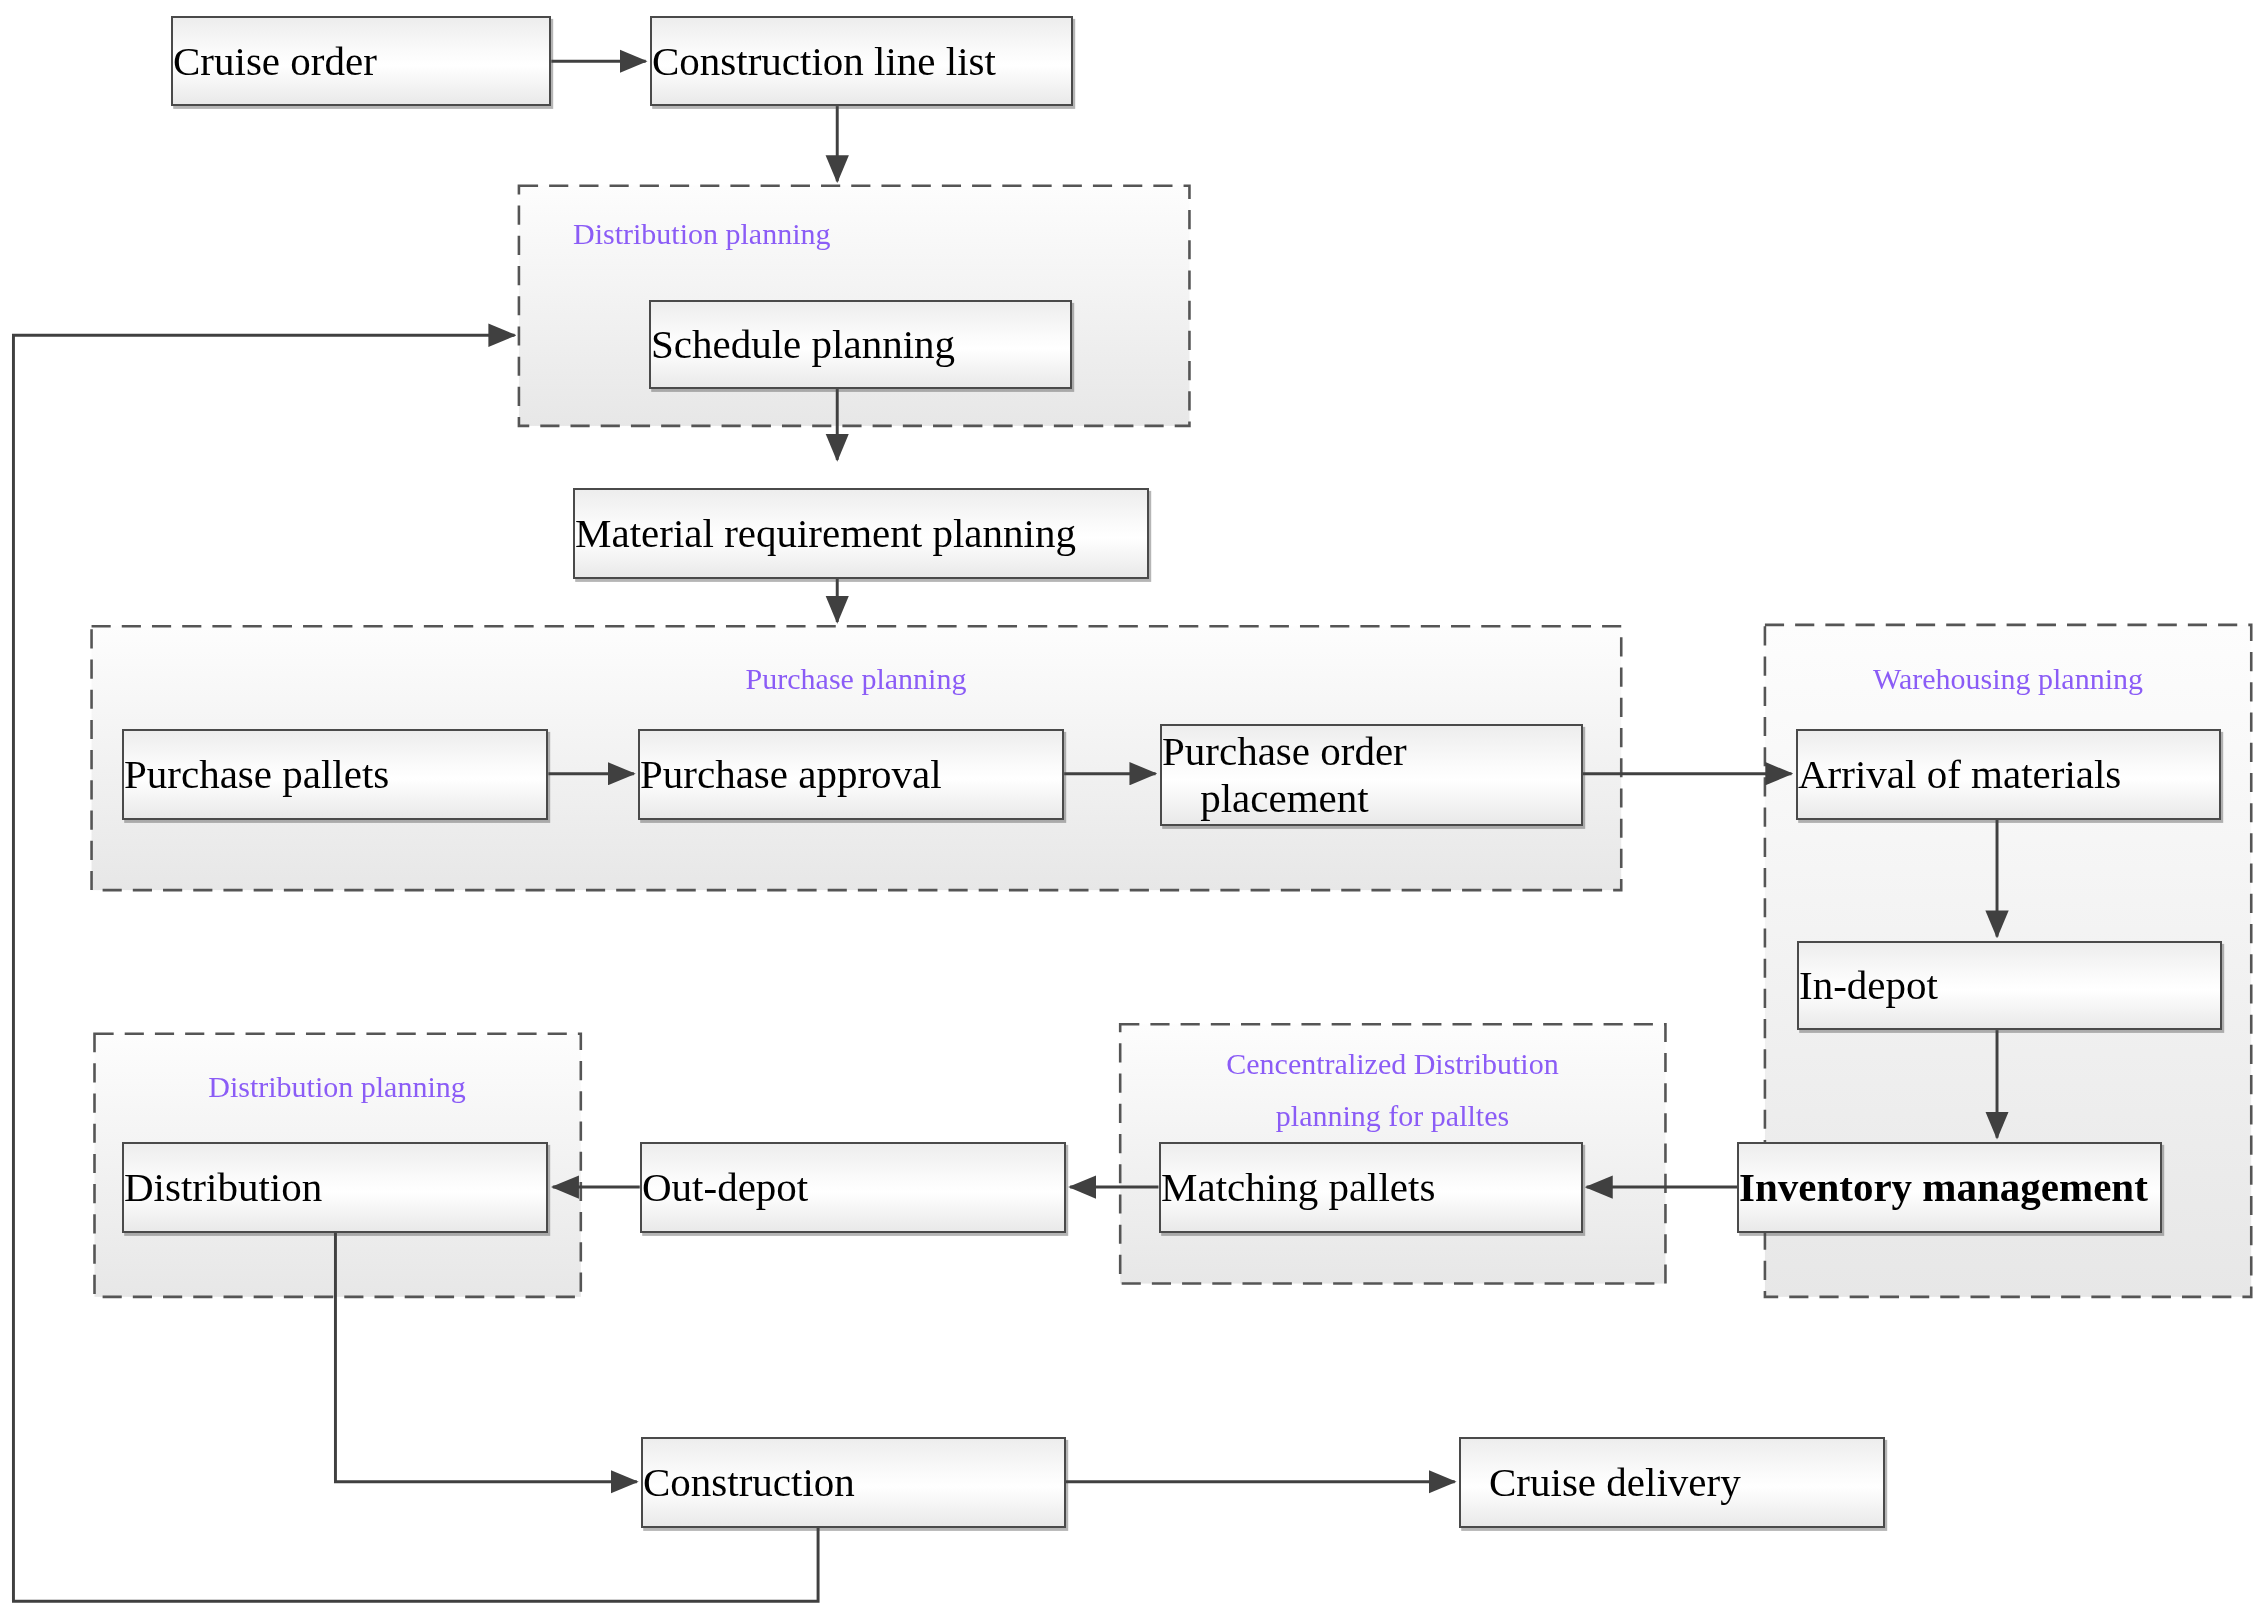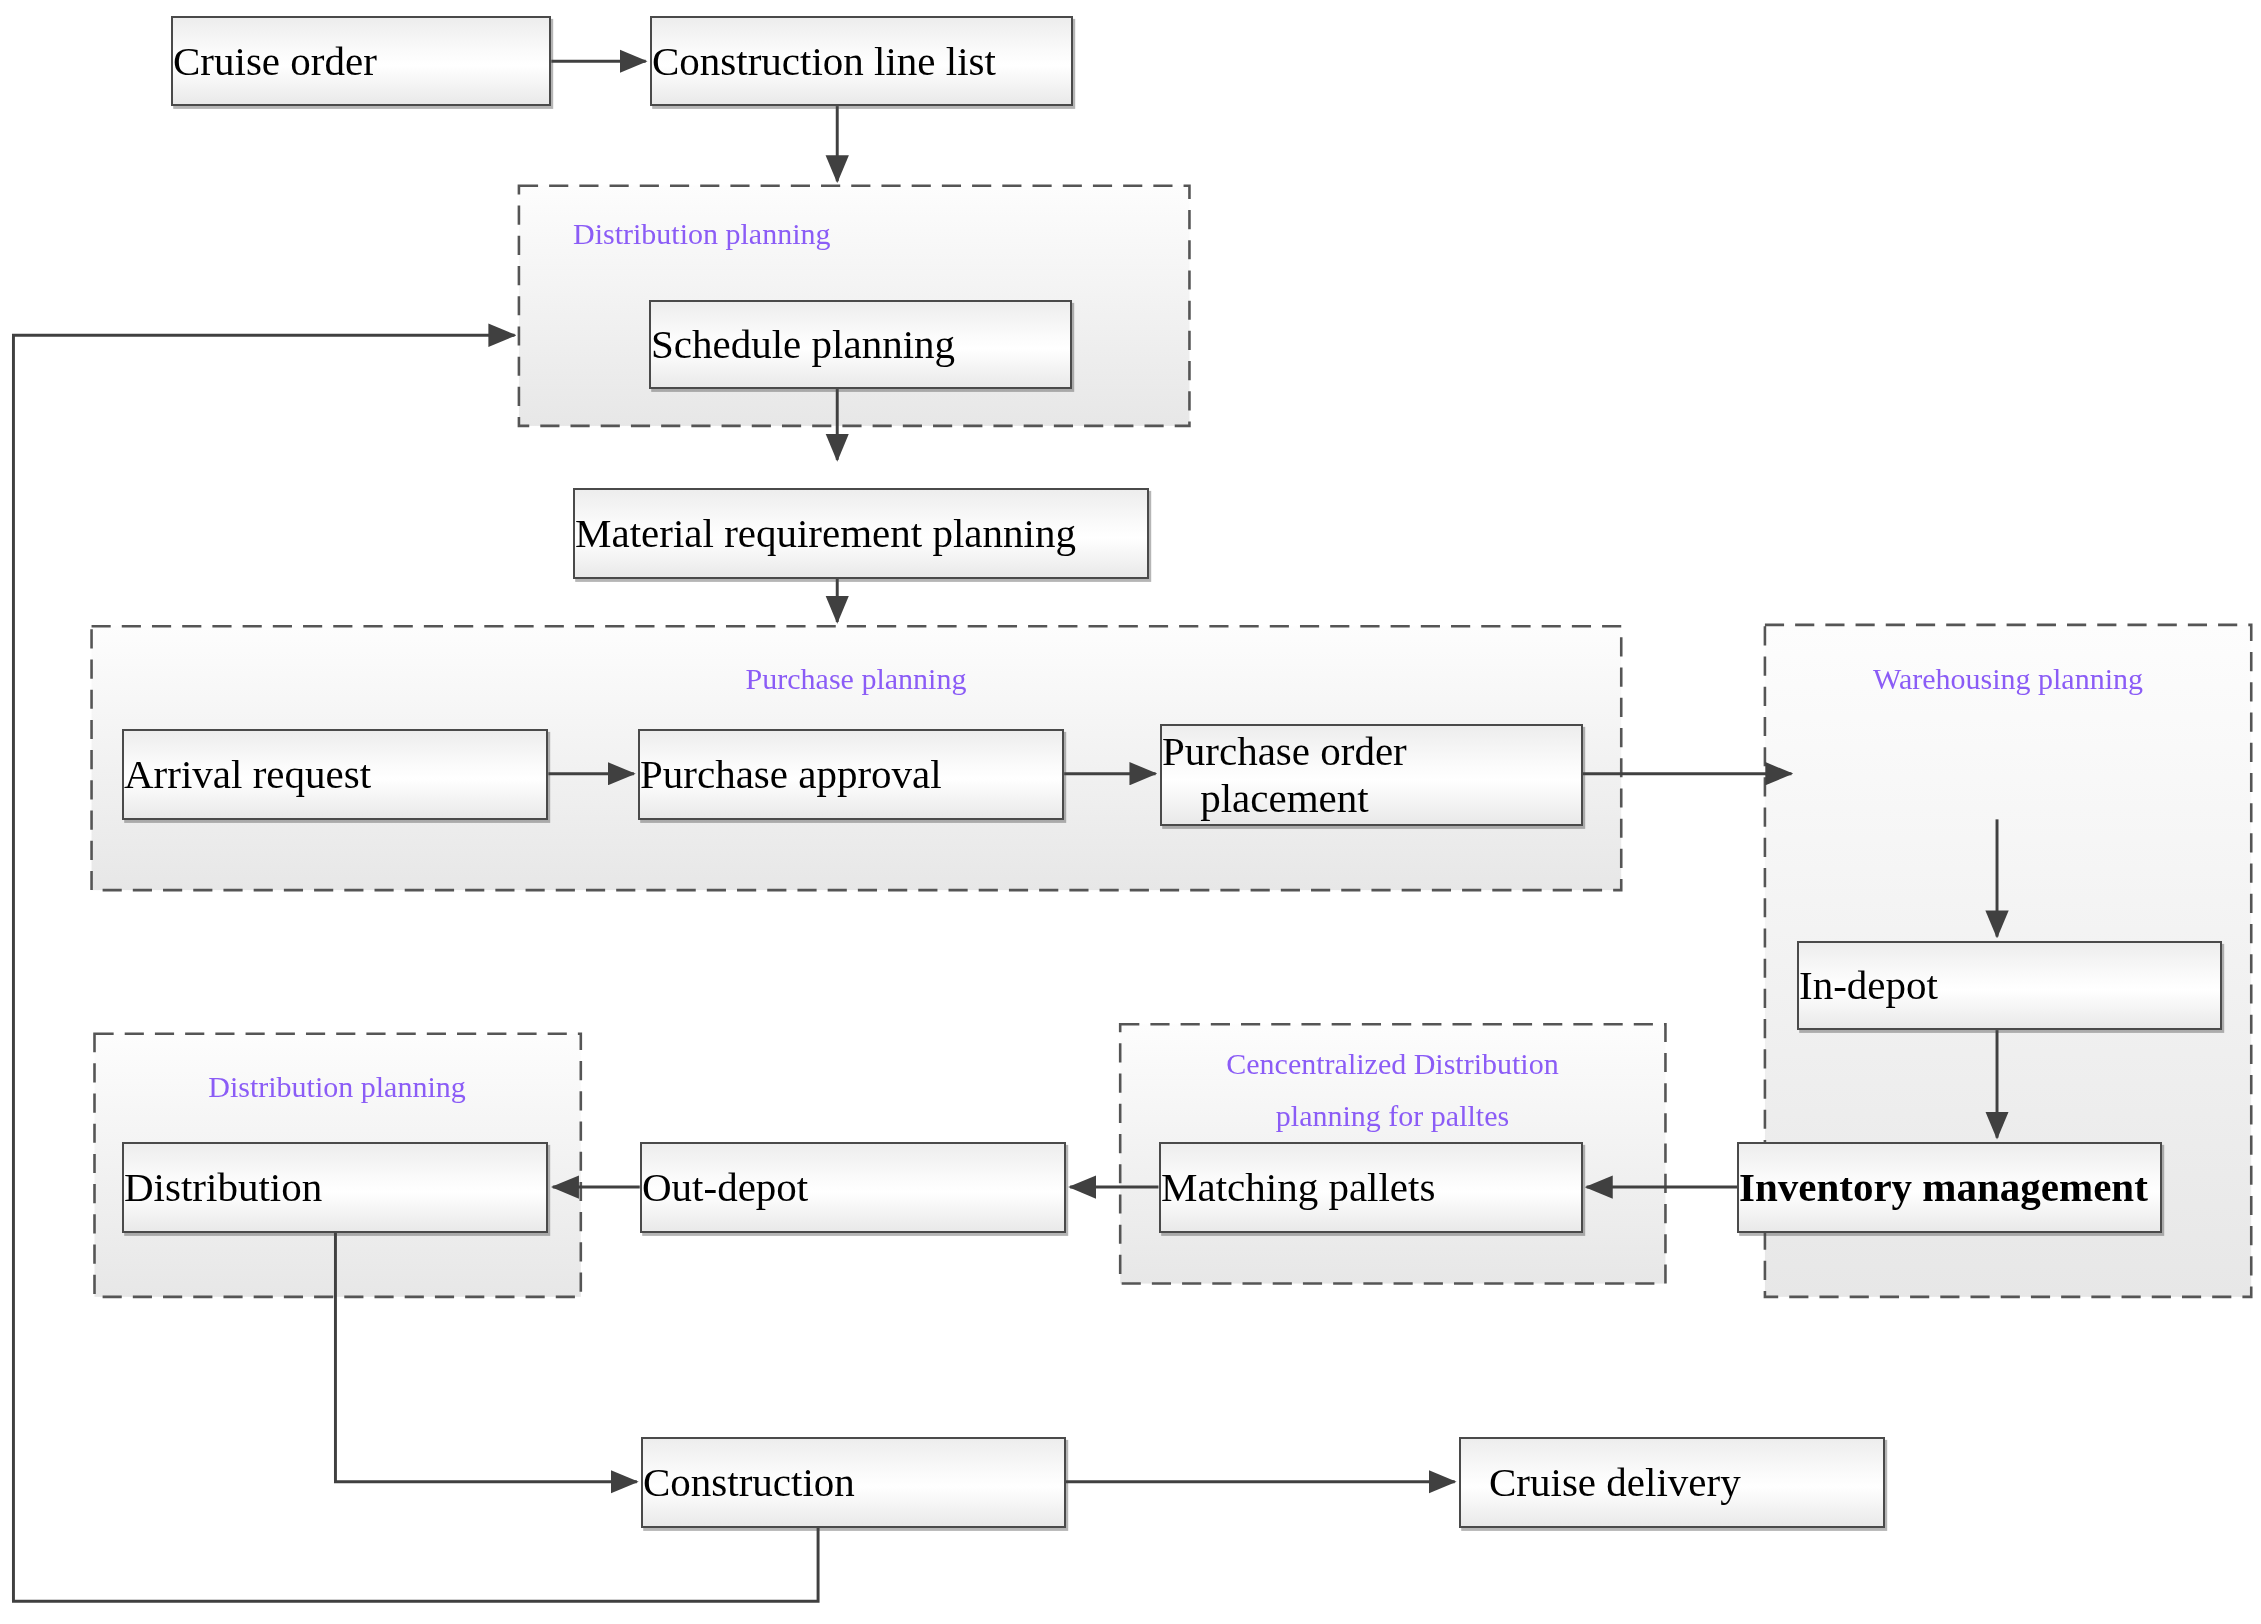--- a/index.html
+++ b/index.html
@@ -93,34 +93,37 @@
 
   <div class="node" style="left:649px;top:300px;width:423px;height:89px;">
     <span class="lbl">Schedule planning</span>
   </div>
 
   <div class="node" style="left:573px;top:488px;width:576px;height:91px;">
     <span class="lbl">Material requirement planning</span>
   </div>
 
   <div class="node" style="left:122px;top:729px;width:426px;height:91px;">
-    <span class="lbl">Arrival request</span>
+    <span class="lbl">Purchase pallets</span>
   </div>
 
   <div class="node" style="left:638px;top:729px;width:426px;height:91px;">
     <span class="lbl">Purchase approval</span>
   </div>
 
   <div class="node" style="left:1160px;top:724px;width:423px;height:102px;">
     <span class="lbl">
       <span>Purchase order</span><br>
       <span>placement</span>
     </span>
   </div>
 
+  <div class="node" style="left:1796px;top:729px;width:425px;height:91px;">
+    <span class="lbl">Arrival of materials</span>
+  </div>
 
   <div class="node" style="left:1797px;top:941px;width:425px;height:89px;">
     <span class="lbl">In-depot</span>
   </div>
 
   <div class="node" style="left:1737px;top:1142px;width:425px;height:91px;font-weight:bold;">
     <span class="lbl">Inventory management</span>
   </div>
 
   <div class="node" style="left:1159px;top:1142px;width:424px;height:91px;">

